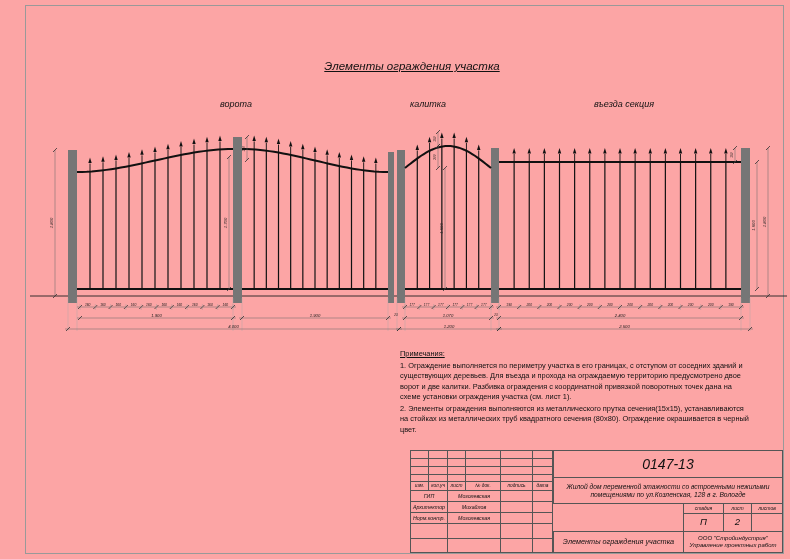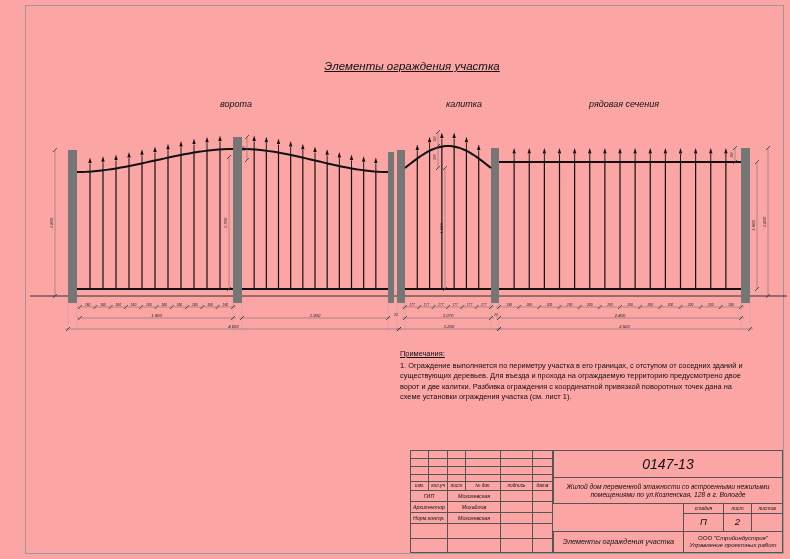--- a/index.html
+++ b/index.html
@@ -337,26 +337,27 @@
       <line x1="497" y1="331" x2="501" y2="327" stroke="#333" stroke-width="0.8"></line>
       <text x="449" y="327.5" text-anchor="middle" font-size="4.2" fill="#222" font-family="&quot;Liberation Sans&quot;,sans-serif" font-style="italic">1.200</text>
       <line x1="496" y1="329" x2="753" y2="329" stroke="#666" stroke-width="0.5"></line>
       <line x1="497" y1="331" x2="501" y2="327" stroke="#333" stroke-width="0.8"></line>
       <line x1="748" y1="331" x2="752" y2="327" stroke="#333" stroke-width="0.8"></line>
       <text x="624.5" y="327.5" text-anchor="middle" font-size="4.2" fill="#222" font-family="&quot;Liberation Sans&quot;,sans-serif" font-style="italic">2.500</text>
     </svg>
 
   <div class="title">Элементы ограждения участка</div>
   <div class="sec-label" style="left:236px;top:99px">ворота</div>
-  <div class="sec-label" style="left:464px;top:99px">калитка</div>
-  <div class="sec-label" style="left:624px;top:99px">рядовая сечения</div>
+  <div class="sec-label" style="left:428px;top:99px">калитка</div>
+  <div class="sec-label" style="left:624px;top:99px">въезда секция</div>
 
   <div class="notes">
     <div class="head">Примечания:</div>
     <p>1. Ограждение выполняется по периметру участка в его границах, с отступом от соседних зданий и существующих деревьев. Для въезда и прохода на ограждаемую территорию предусмотрено двое ворот и две калитки. Разбивка ограждения с координатной привязкой поворотных точек дана на схеме установки ограждения участка (см. лист 1).</p>
+    <p>2. Элементы ограждения выполняются из металлического прутка сечения(15х15), устанавливаются на стойках из металлических труб квадратного сечения (80х80). Ограждение окрашивается в черный цвет.</p>
   </div>
 
   <div class="stamp">
 
     <div class="c" style="left:0;top:0;width:143px;height:9px"></div>
     <div class="c" style="left:0;top:8px;width:143px;height:9px"></div>
     <div class="c" style="left:0;top:16px;width:143px;height:9px"></div>
     <div class="c" style="left:0;top:24px;width:143px;height:8px"></div>
     <div class="vline" style="left:18px;top:0;height:31px"></div>
     <div class="vline" style="left:37px;top:0;height:31px"></div>

